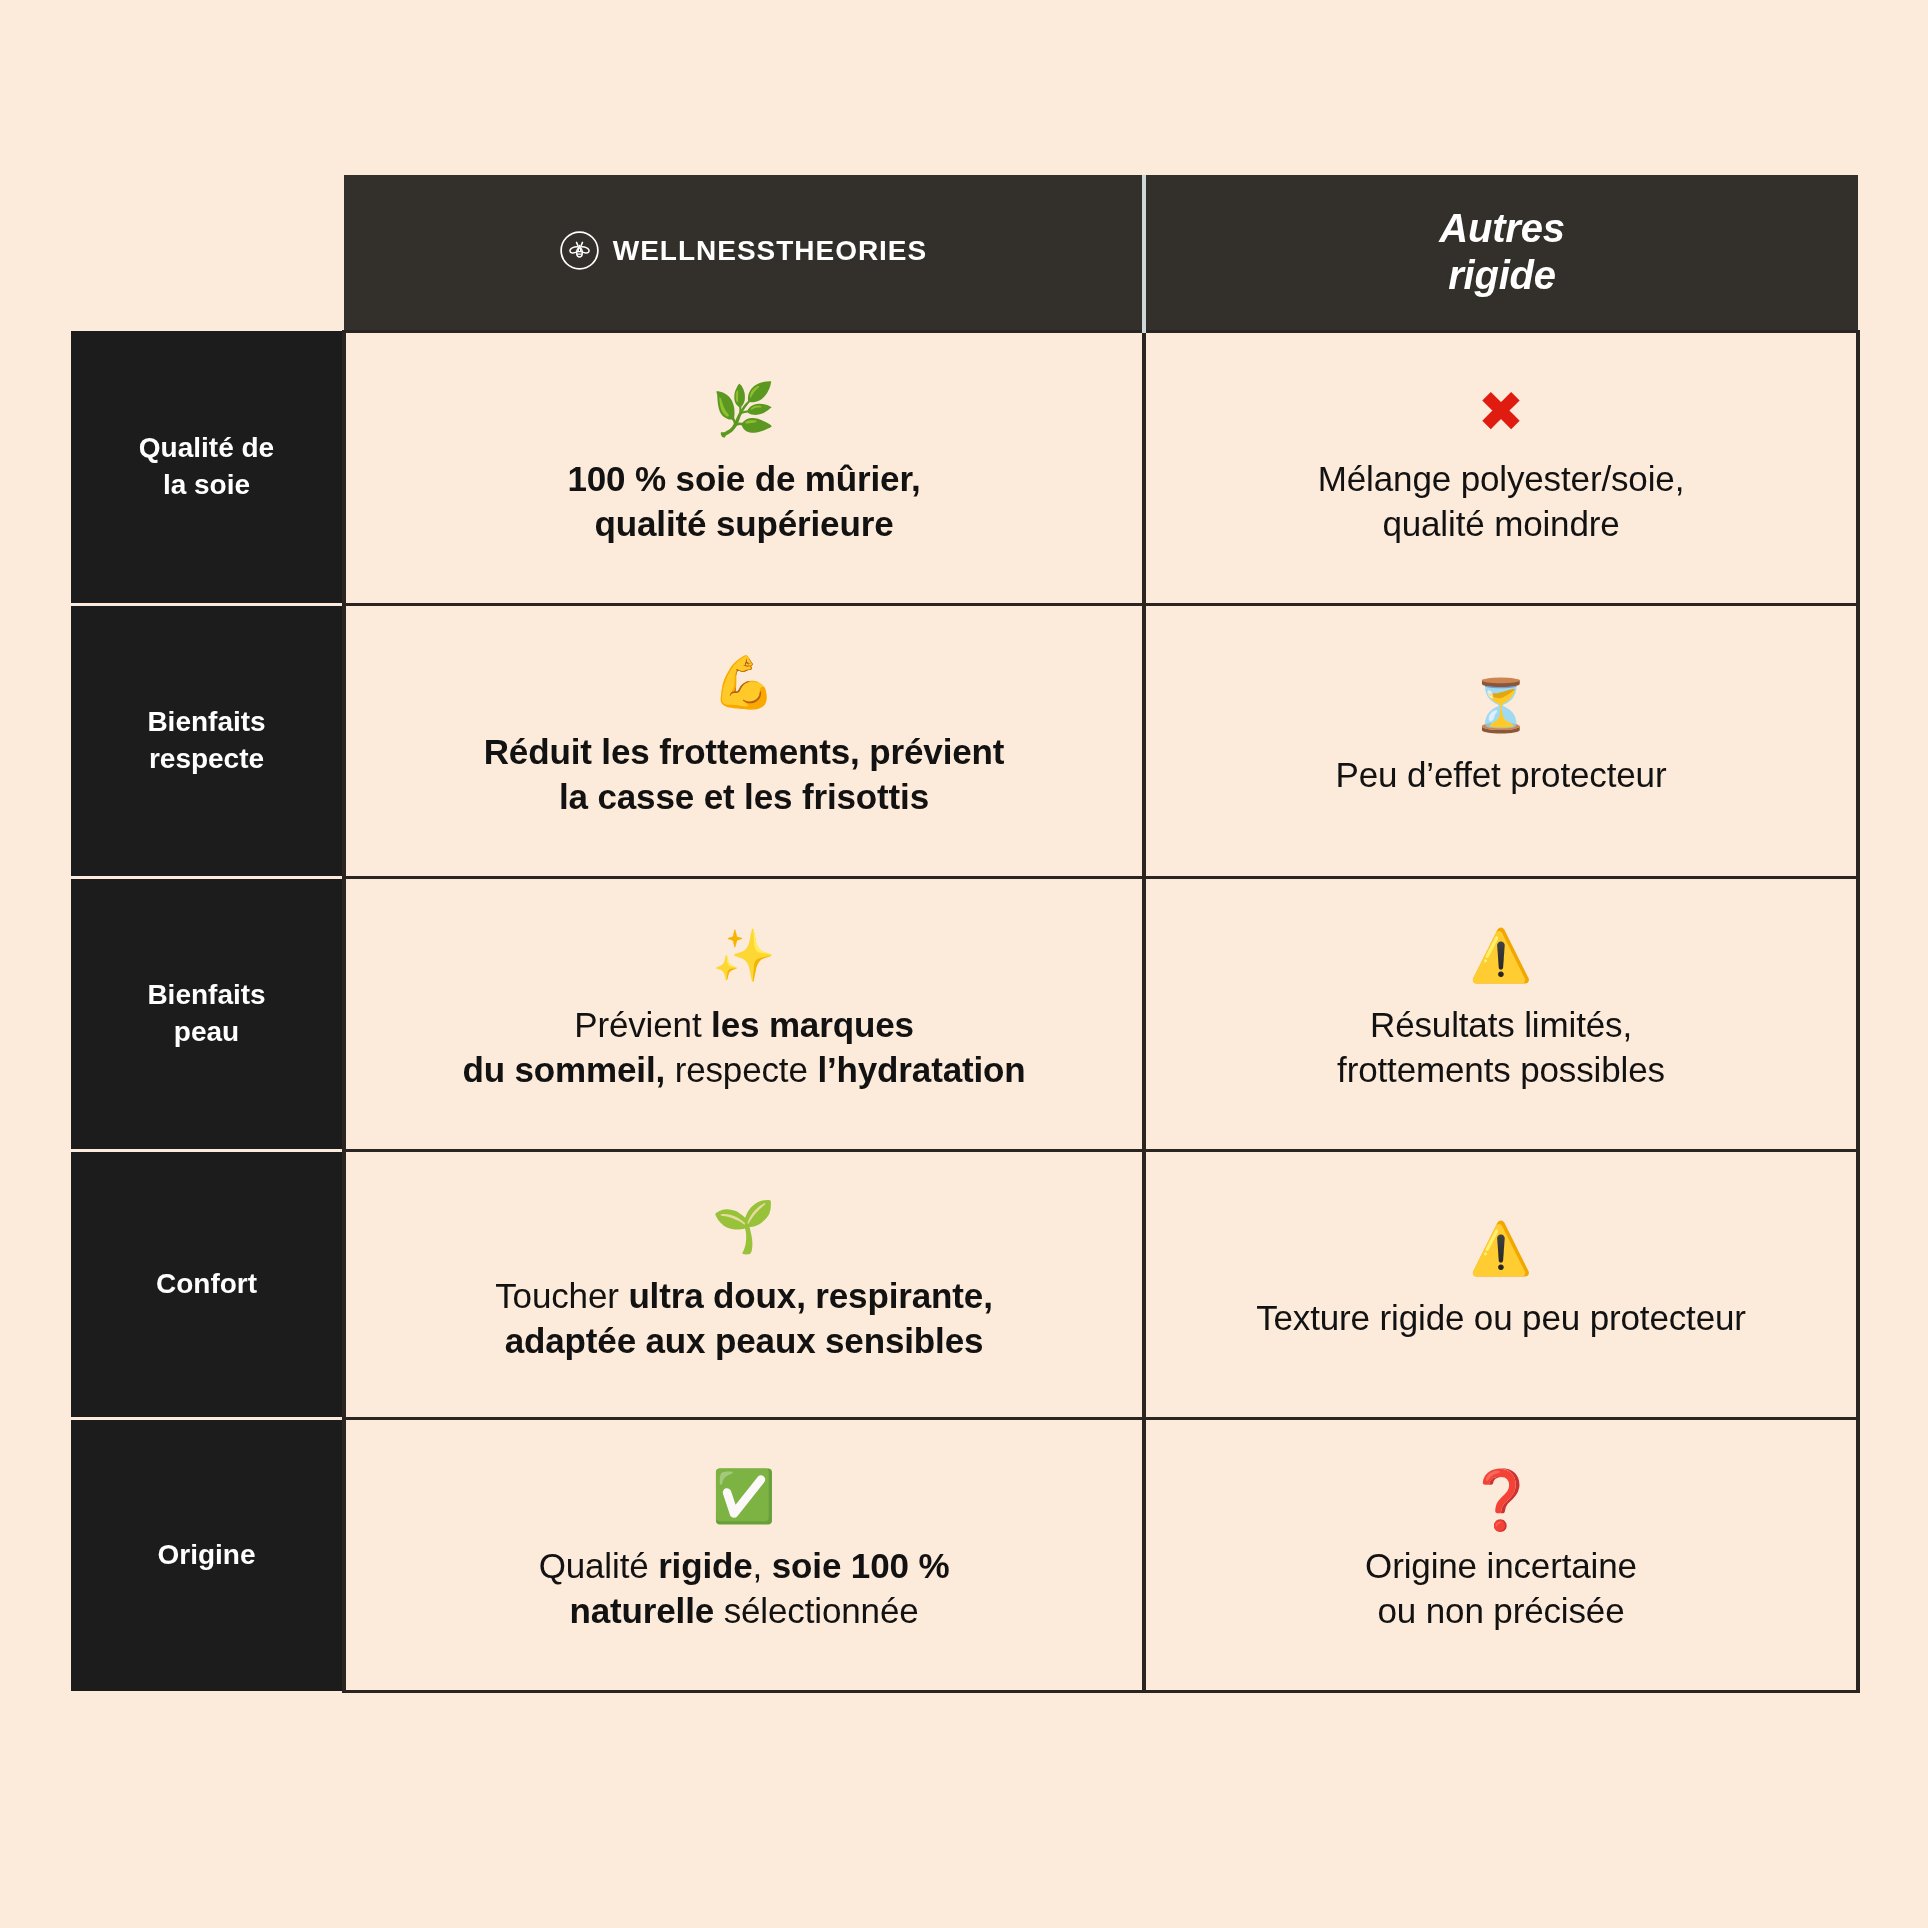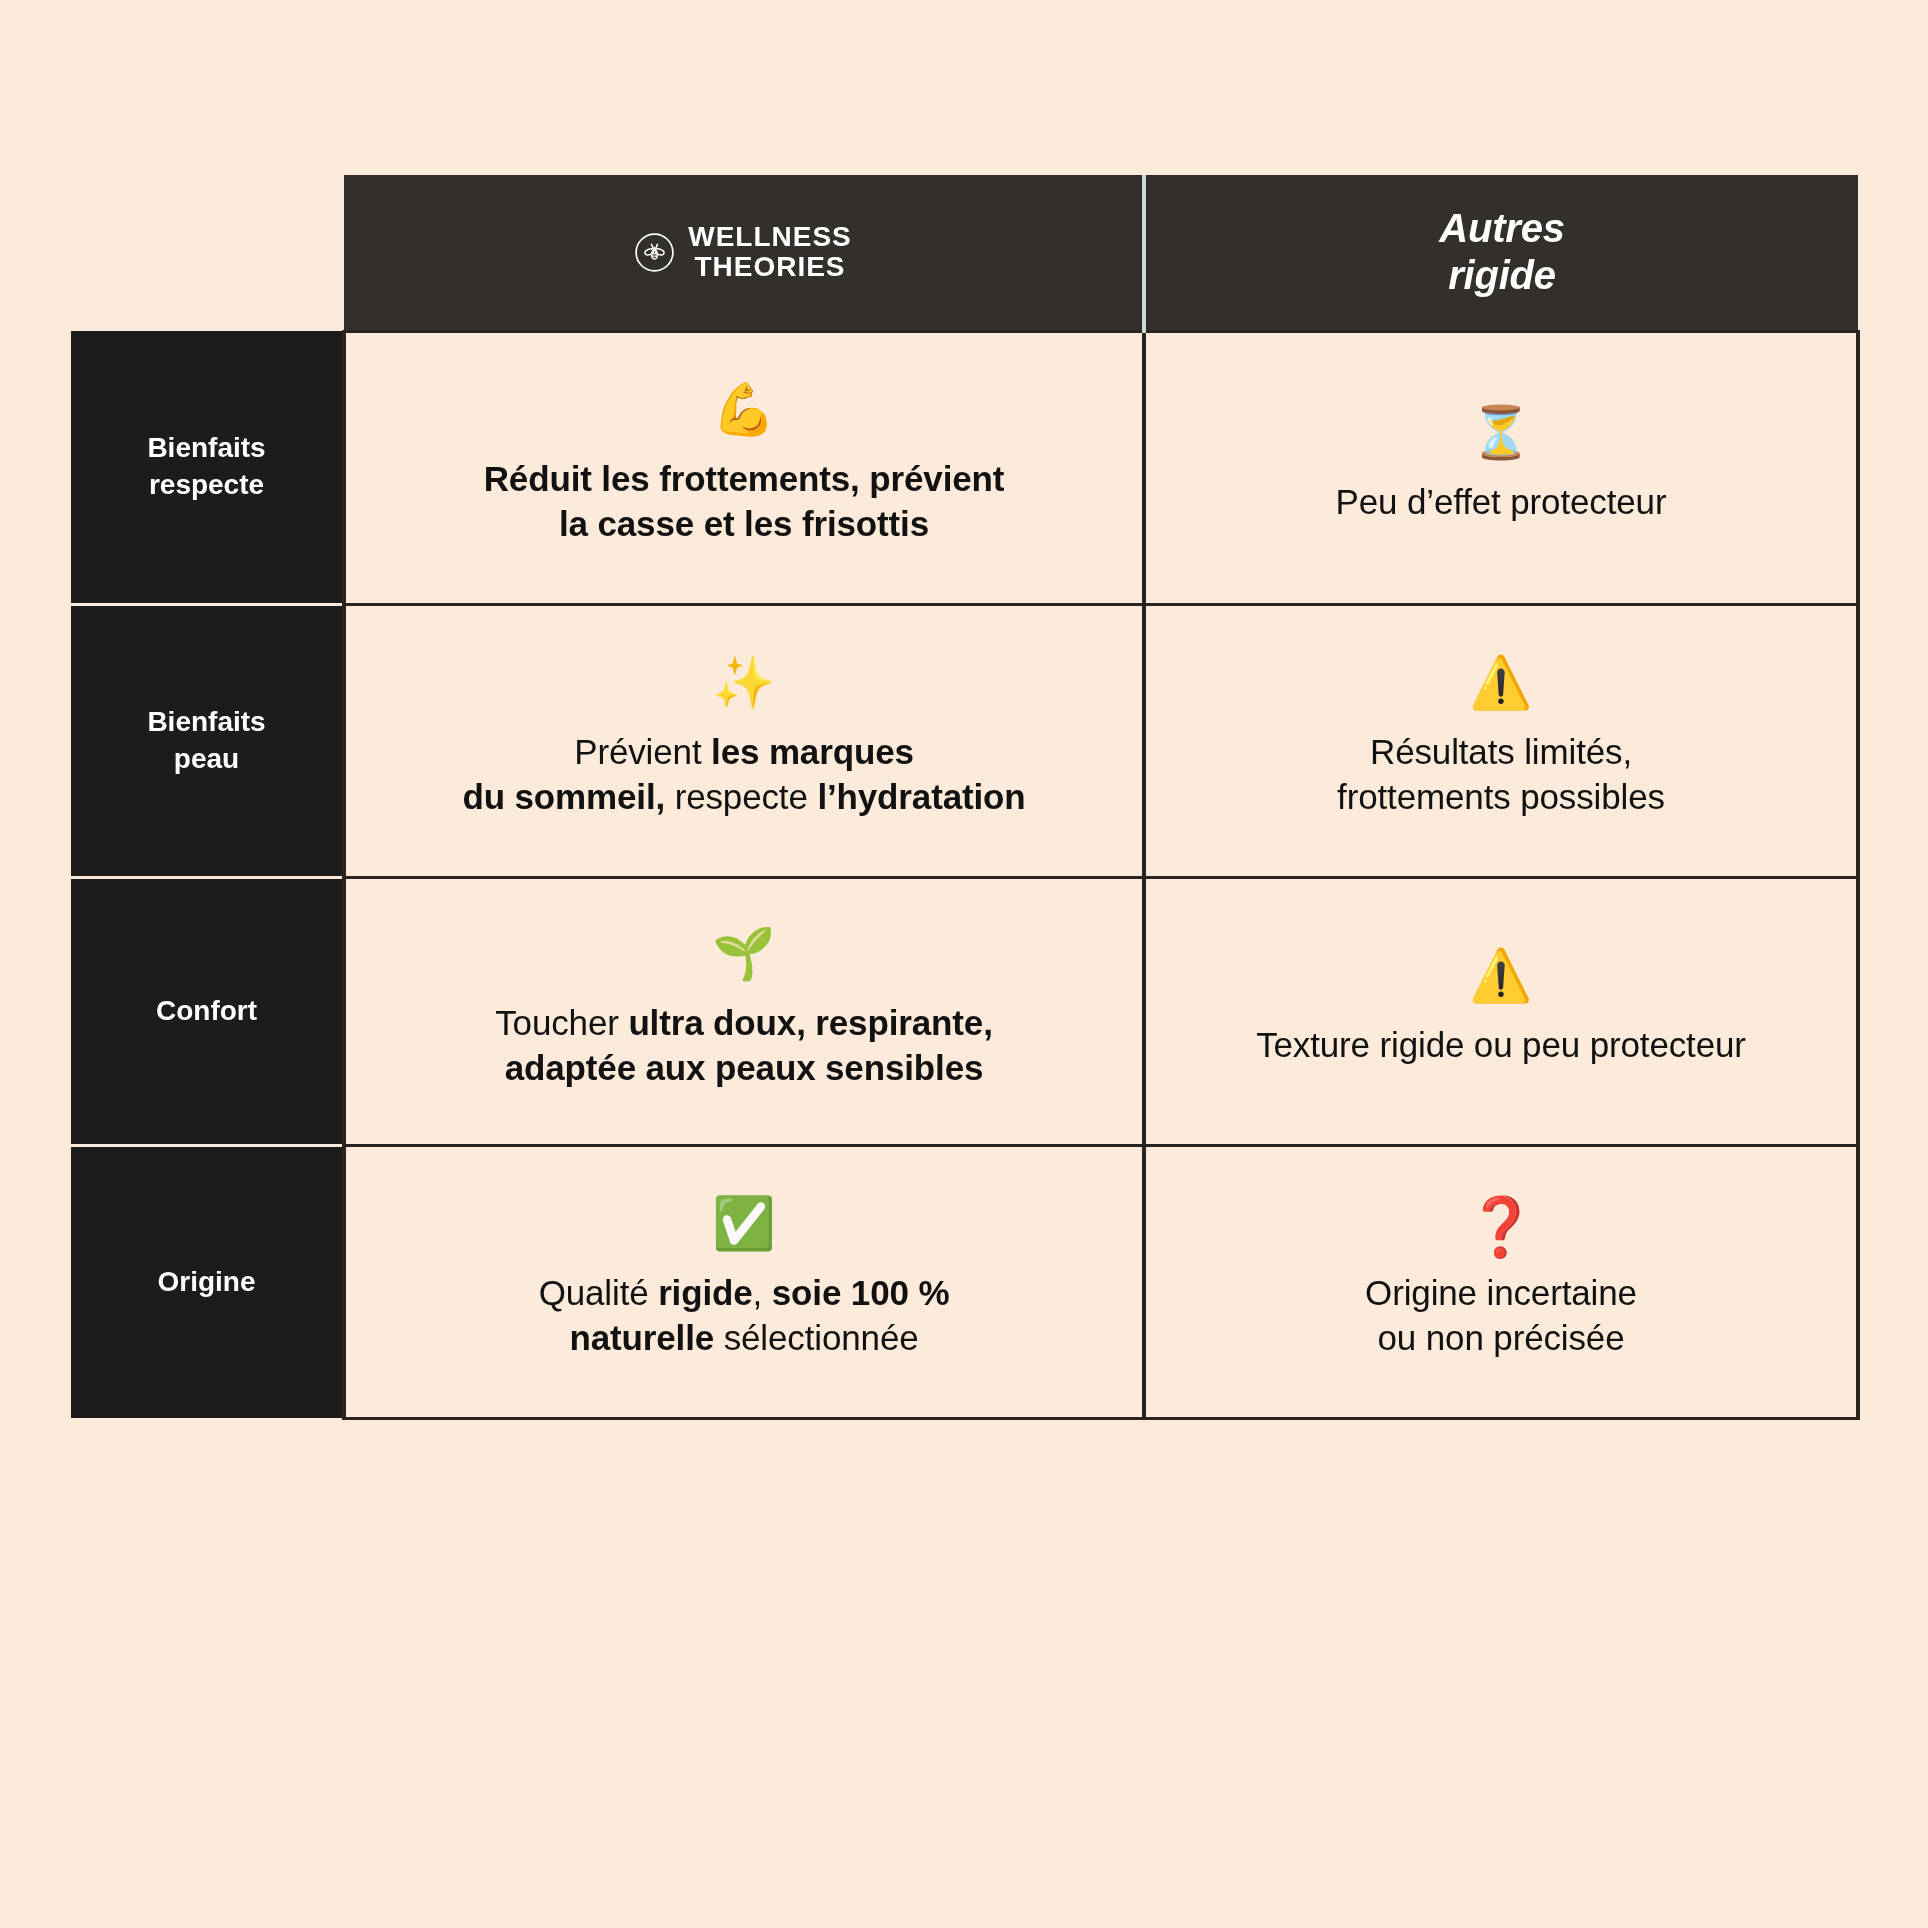--- a/index.html
+++ b/index.html
@@ -60,21 +60,21 @@
 
   .bee-badge {
     width: 41px;
     height: 41px;
     flex: 0 0 41px;
     display: block;
   }
 
   .brand-wordmark {
     display: flex;
-    flex-direction: column;
+    flex-direction: row;
     align-items: center;
     line-height: 1.08;
     font-weight: 700;
     font-size: 28px;
     letter-spacing: 0.035em;
     white-space: nowrap;
   }
 
   .other-head-text {
     font-weight: 700;
@@ -187,20 +187,34 @@
           <div class="other-head-text">
             <span>Autres</span>
             <span>rigide</span>
           </div>
         </th>
       </tr>
     </thead>
 
     <tbody>
 
+      <tr class="body-row r0">
+        <th class="row-label">
+          <span>Qualité de</span>
+          <span>la soie</span>
+        </th>
+        <td class="cell cell-brand">
+          <span class="cell-emoji">🌿</span>
+          <div class="cell-text strong">100 % soie de mûrier,<br>qualité supérieure</div>
+        </td>
+        <td class="cell cell-other">
+          <span class="cell-emoji glyph-x">✖</span>
+          <div class="cell-text">Mélange polyester/soie,<br>qualité moindre</div>
+        </td>
+      </tr>
 
       <tr class="body-row r1">
         <th class="row-label">
           <span>Bienfaits</span>
           <span>respecte</span>
         </th>
         <td class="cell cell-brand">
           <span class="cell-emoji">💪</span>
           <div class="cell-text strong">Réduit les frottements, prévient<br>la casse et les frisottis</div>
         </td>

